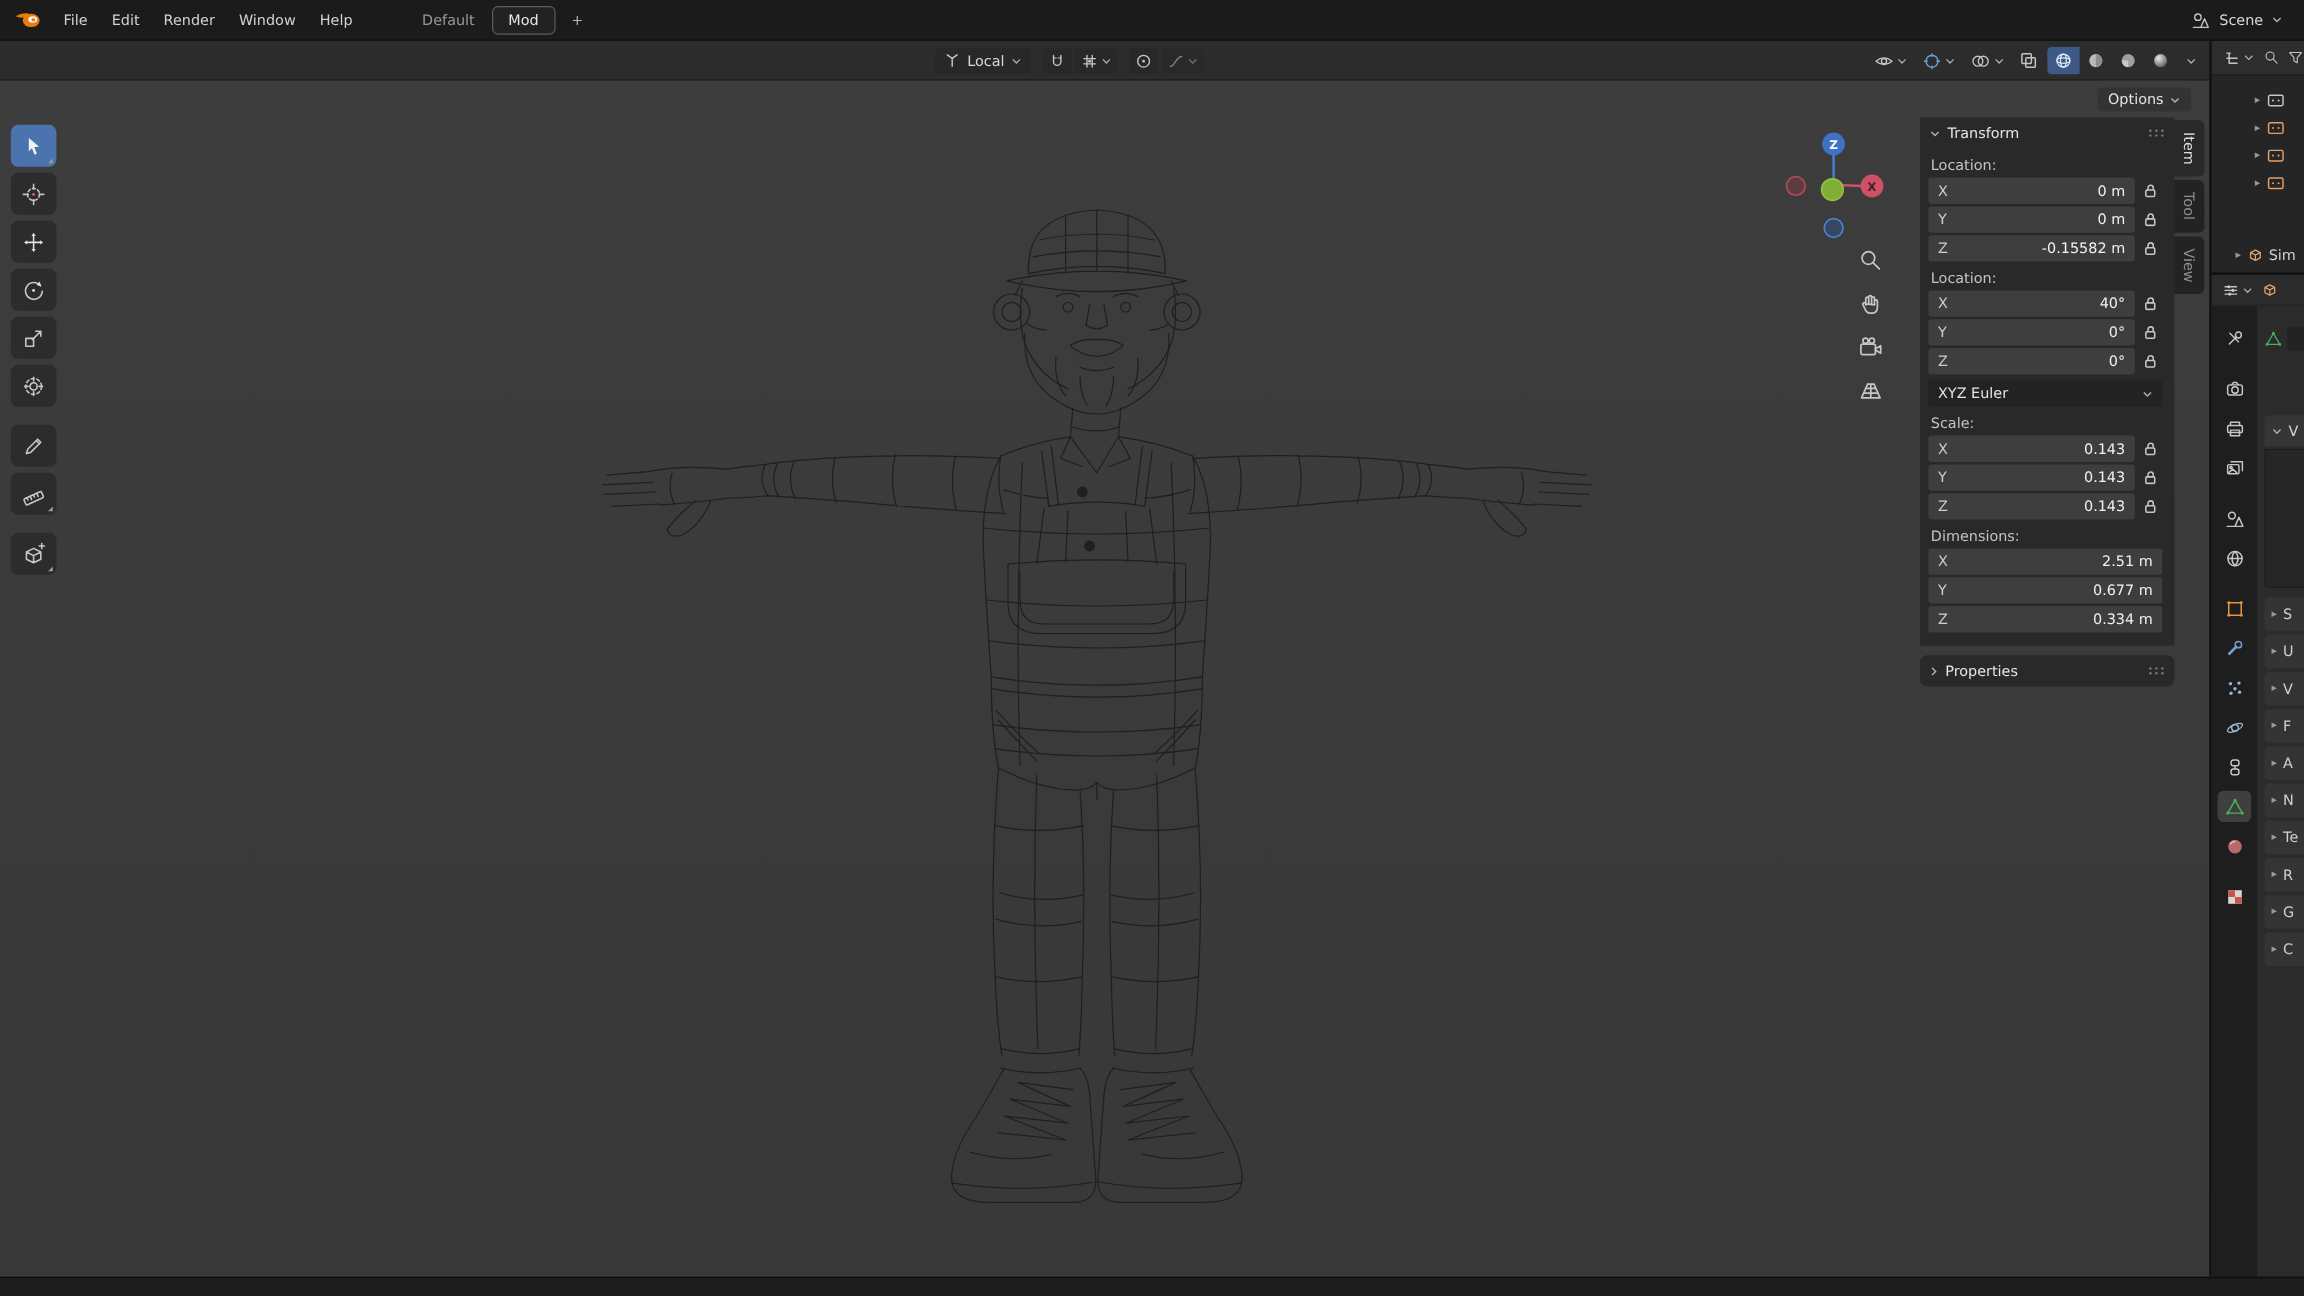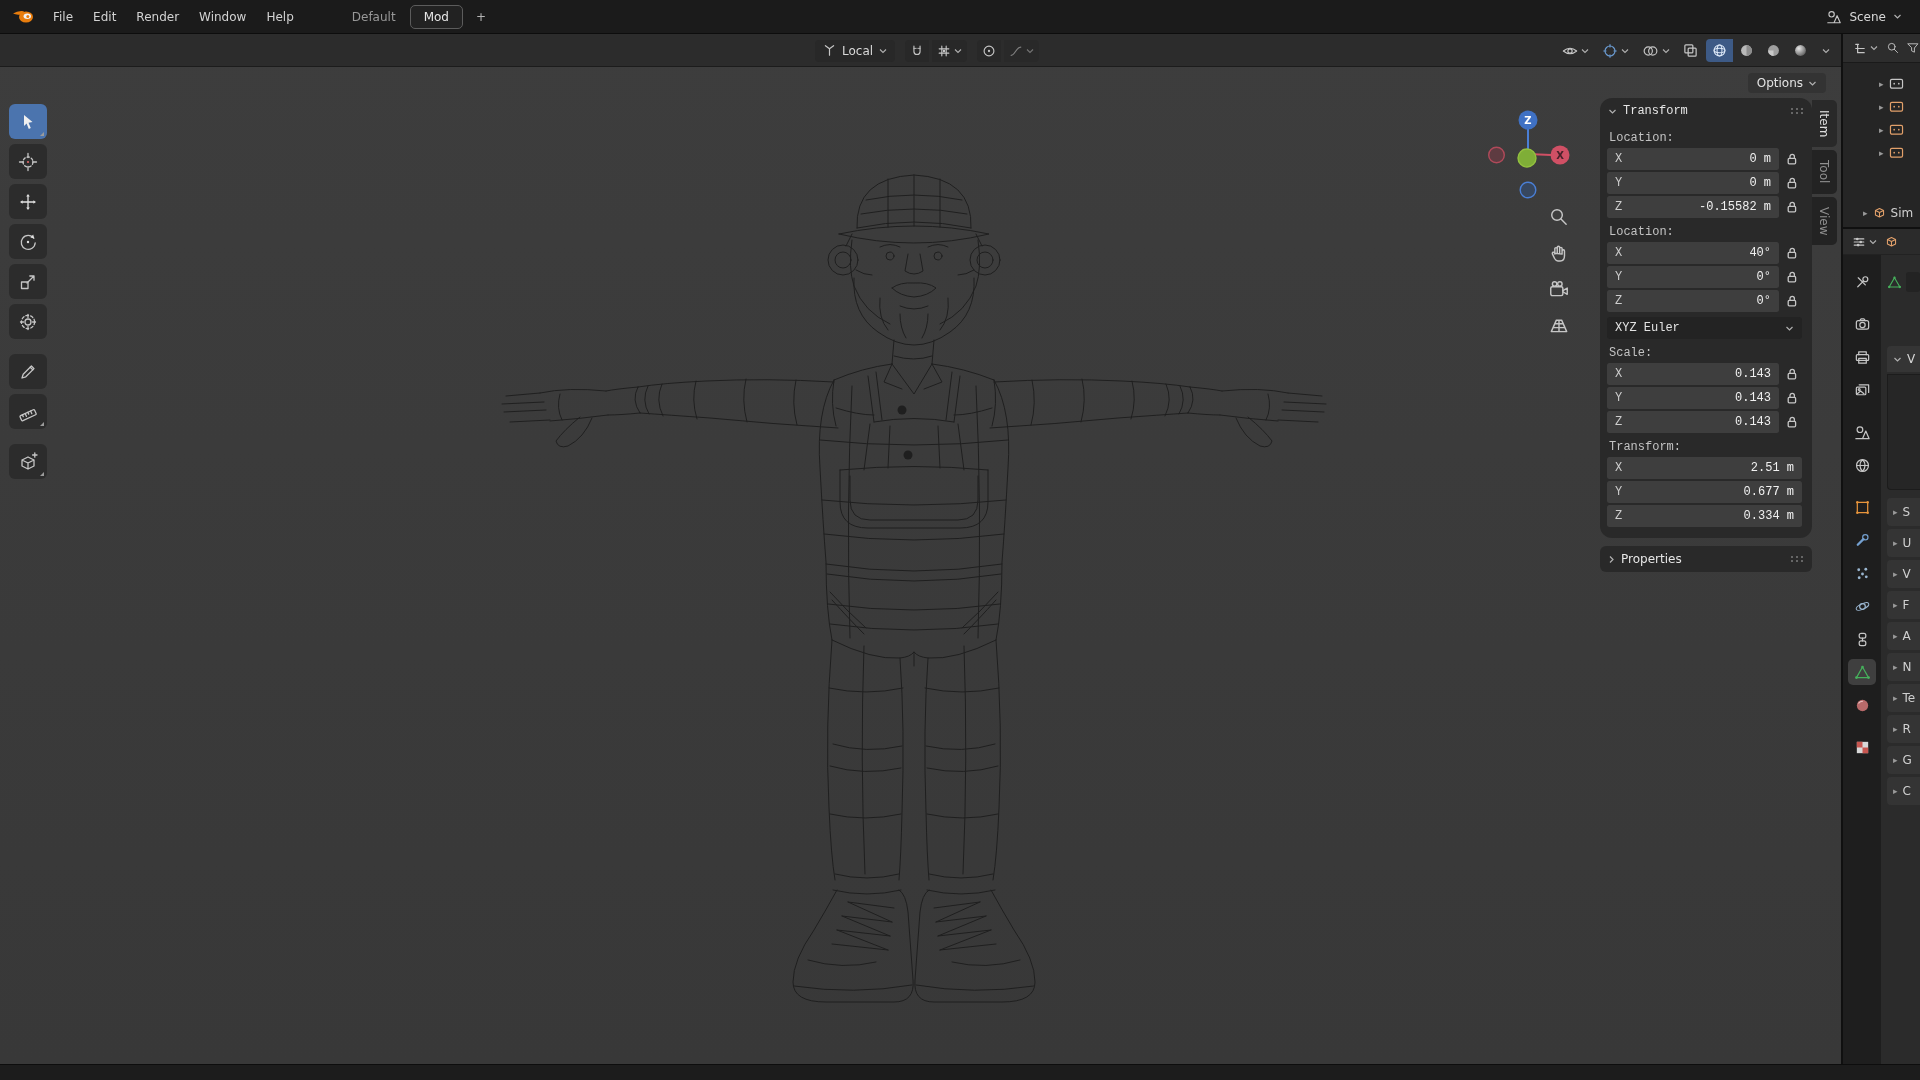--- a/index.html
+++ b/index.html
@@ -22,21 +22,21 @@
   .main { position:absolute; top:34px; bottom:16px; left:0; right:0; display:flex; gap:2px; background:#101010; }
   .vp { position:relative; width:1841px; background:linear-gradient(#3d3d3d,#383838); overflow:hidden; }
   .rcol { flex:1; display:flex; flex-direction:column; gap:2px; min-width:0; }
 
   
   .vph { position:absolute; top:0; left:0; right:0; height:33px; background:rgba(44,44,44,.94);
     display:flex; align-items:center; padding:0 6px; border-bottom:1px solid rgba(0,0,0,.35); z-index:10; }
   .grp { display:flex; align-items:center; gap:2px; }
   .pill { display:flex; align-items:center; gap:6px; background:#282828; border-radius:4px; padding:4px 8px; }
   .iconbtn { display:flex; align-items:center; justify-content:center; gap:3px; padding:4px 5px; border-radius:4px; }
-  .vph-center { position:absolute; left:815px; top:0; height:33px; display:flex; gap:10px; align-items:center; }
+  .vph-center { position:absolute; left:779px; top:0; height:33px; display:flex; gap:10px; align-items:center; }
   .vph-right { position:absolute; right:6px; top:0; height:33px; display:flex; gap:3px; align-items:center; }
   .seg { display:flex; border-radius:4px; overflow:hidden; }
   .seg .iconbtn { border-radius:0; padding:4px 6px; }
   .seg .iconbtn.active { background:#3d5a86; }
   .dim { opacity:.55; }
 
   svg.ic { stroke:#c6c6c6; fill:none; stroke-width:1.3; stroke-linecap:round; stroke-linejoin:round; display:block; }
   svg.chev { display:block; }
 
   
@@ -50,21 +50,21 @@
 
   
   .optbtn { position:absolute; top:39px; right:15px; display:flex; align-items:center; gap:5px;
     padding:3px 9px; border-radius:4px; background:rgba(40,40,40,.45); color:#e2e2e2; z-index:8; }
   .gizmo { position:absolute; left:1486px; top:72px; z-index:8; }
   .vnav { position:absolute; left:1548px; top:172px; display:flex; flex-direction:column; gap:14px; z-index:8; }
   .charwrap { position:absolute; left:496px; top:134px; z-index:1; }
 
   
   .nwrap { position:absolute; left: 1600px; top:64px; width:212px; display:flex; flex-direction:column; gap:8px; z-index:9; }
-  .panel { background:rgba(41,41,41,.96); border-radius:12px; padding-bottom:9px;font-family:Liberation Mono, monospace; }
+  .panel { background:rgba(41,41,41,.96); border-radius:0; padding-bottom:9px; }
   .panel2 { background:rgba(41,41,41,.96); border-radius:6px; }
   .phead { display:flex; align-items:center; gap:6px; padding:6px 8px; color:#e6e6e6; }
   .grip { margin-left:auto; opacity:.85; }
   .psec { padding:0 10px 0 7px; }
   .plabel { color:#c3c3c3; margin:7px 0 3px 2px; }
   .prow { display:flex; align-items:center; gap:3px; margin-bottom:2px; }
   .pfield { flex:1; height:22px; background:#3e3e3e; border-radius:2.5px; display:flex; align-items:center; padding:0 8px; min-width:0; }
   .paxis { color:#cdcdcd; }
   .pval { margin-left:auto; color:#f1f1f1; }
   .plock { width:20px; display:flex; justify-content:center; }
@@ -544,21 +544,21 @@
                 <span class="pval">0.143</span>
               </div>
               <span class="plock">
                 <svg width="10" height="12" viewBox="0 0 10 12" class="ic" stroke-width="1.1">
                     <rect x="1.2" y="5.4" width="7.4" height="5.4" rx="1"></rect>
                     <path d="M3,5.4 V3.6 a2.2,2.2 0 0 1 4.4,0 V4.6"></path>
                   </svg>
               </span>
             </div>
 
-            <div class="plabel">Transform:</div>
+            <div class="plabel">Dimensions:</div>
             <div class="prow">
               <div class="pfield">
                 <span class="paxis">X</span>
                 <span class="pval">2.51 m</span>
               </div>
             </div>
             <div class="prow">
               <div class="pfield">
                 <span class="paxis">Y</span>
                 <span class="pval">0.677 m</span>

